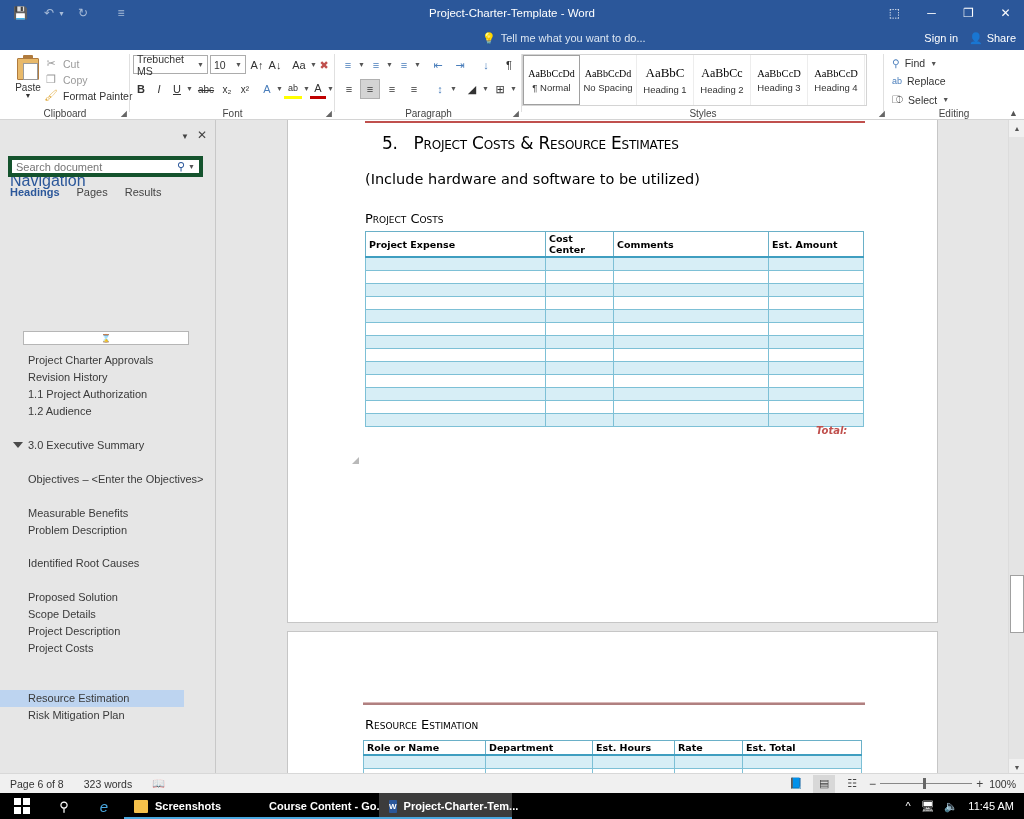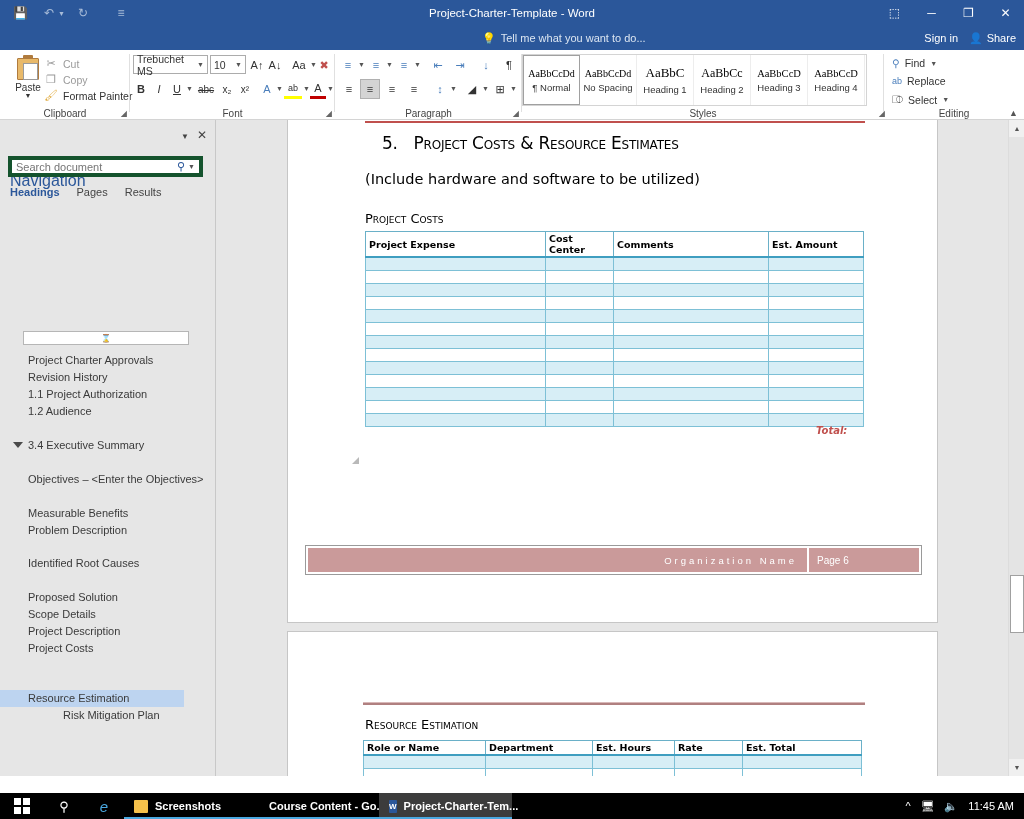--- a/index.html
+++ b/index.html
@@ -518,21 +518,21 @@
         <span>Revision History</span>
       </div>
       <div class="nav-item" style="top:34px; position:absolute; width:215px;">
         <span>1.1 Project Authorization</span>
       </div>
       <div class="nav-item" style="top:51px; position:absolute; width:215px;">
         <span>1.2  Audience</span>
       </div>
       <div class="nav-item" style="top:85px; position:absolute; width:215px;">
         <span class="tri"></span>
-        <span>3.4 Executive Summary</span>
+        <span>3.0 Executive Summary</span>
       </div>
       <div class="nav-item" style="top:119px; position:absolute; width:215px;">
         <span>Objectives – &lt;Enter the Objectives&gt;</span>
       </div>
       <div class="nav-item" style="top:153px; position:absolute; width:215px;">
         <span>Measurable Benefits</span>
       </div>
       <div class="nav-item" style="top:170px; position:absolute; width:215px;">
         <span>Problem Description</span>
       </div>
@@ -547,21 +547,21 @@
       </div>
       <div class="nav-item" style="top:271px; position:absolute; width:215px;">
         <span>Project Description</span>
       </div>
       <div class="nav-item" style="top:288px; position:absolute; width:215px;">
         <span>Project Costs</span>
       </div>
       <div class="nav-item selected" style="top:338px; position:absolute; width:184px;">
         <span>Resource Estimation</span>
       </div>
-      <div class="nav-item" style="top:355px; position:absolute; width:215px;margin-left:35px;">
+      <div class="nav-item" style="top:355px; position:absolute; width:215px;">
         <span>Risk Mitigation Plan</span>
       </div>
       <div class="nav-item" style="top:439px; position:absolute; width:215px;">
         <span>Communication Plan</span>
       </div>
     </div>
   </div>
 
   <div class="docarea">
 
@@ -672,24 +672,20 @@
                 <td class="band"></td>
                 <td class="band"></td>
               </tr>
           </tbody>
         </table>
 
         <div class="total-label" style="left:528px; top:306px;">Total:</div>
 
         <div class="table-handle" style="left:64px; top:338px;"></div>
 
-        <div class="footer-frame" style="left:17px; top:426px; width:617px; height:30px;">
-          <div class="footer-org">Organization Name</div>
-          <div class="footer-page">Page 6</div>
-        </div>
       </div>
     </div>
 
     <div class="page" style="top:511px; height:240px;">
       <div class="page-inner">
         <div class="pgtitle-rule" style="left:75px; top:70px; width:502px;"></div>
 
         <div class="doc-h2" style="left:77px; top:85px;">Resource Estimation</div>
 
         <table class="doctable" style="left:75px; top:108px; width:498px;">
@@ -731,20 +727,38 @@
   </div>
 
   <div class="vscroll">
     <div class="vs-btn" style="top:0;">▲</div>
     <div class="vs-track">
       <div class="vs-thumb" style="top:438px; height:58px;"></div>
     </div>
     <div class="vs-btn" style="bottom:0;">▼</div>
   </div>
 
+  <div class="statusbar">
+    <div class="sb-item">Page 6 of 8</div>
+    <div class="sb-item">323 words</div>
+    <div class="sb-item">📖</div>
+    <div class="sb-right">
+      <div class="view-btn">📘</div>
+      <div class="view-btn active">▤</div>
+      <div class="view-btn">☷</div>
+      <div class="zoom-slider">
+        <span class="zs-sign">−</span>
+        <span class="zs-track">
+            <span class="zs-thumb"></span>
+          </span>
+        <span class="zs-sign">+</span>
+      </div>
+      <div class="zoom-pct">100%</div>
+    </div>
+  </div>
 
   <div class="taskbar">
     <div class="tb-start">
       <span class="win-logo">
           <i></i>
           <i></i>
           <i></i>
           <i></i>
         </span>
     </div>

